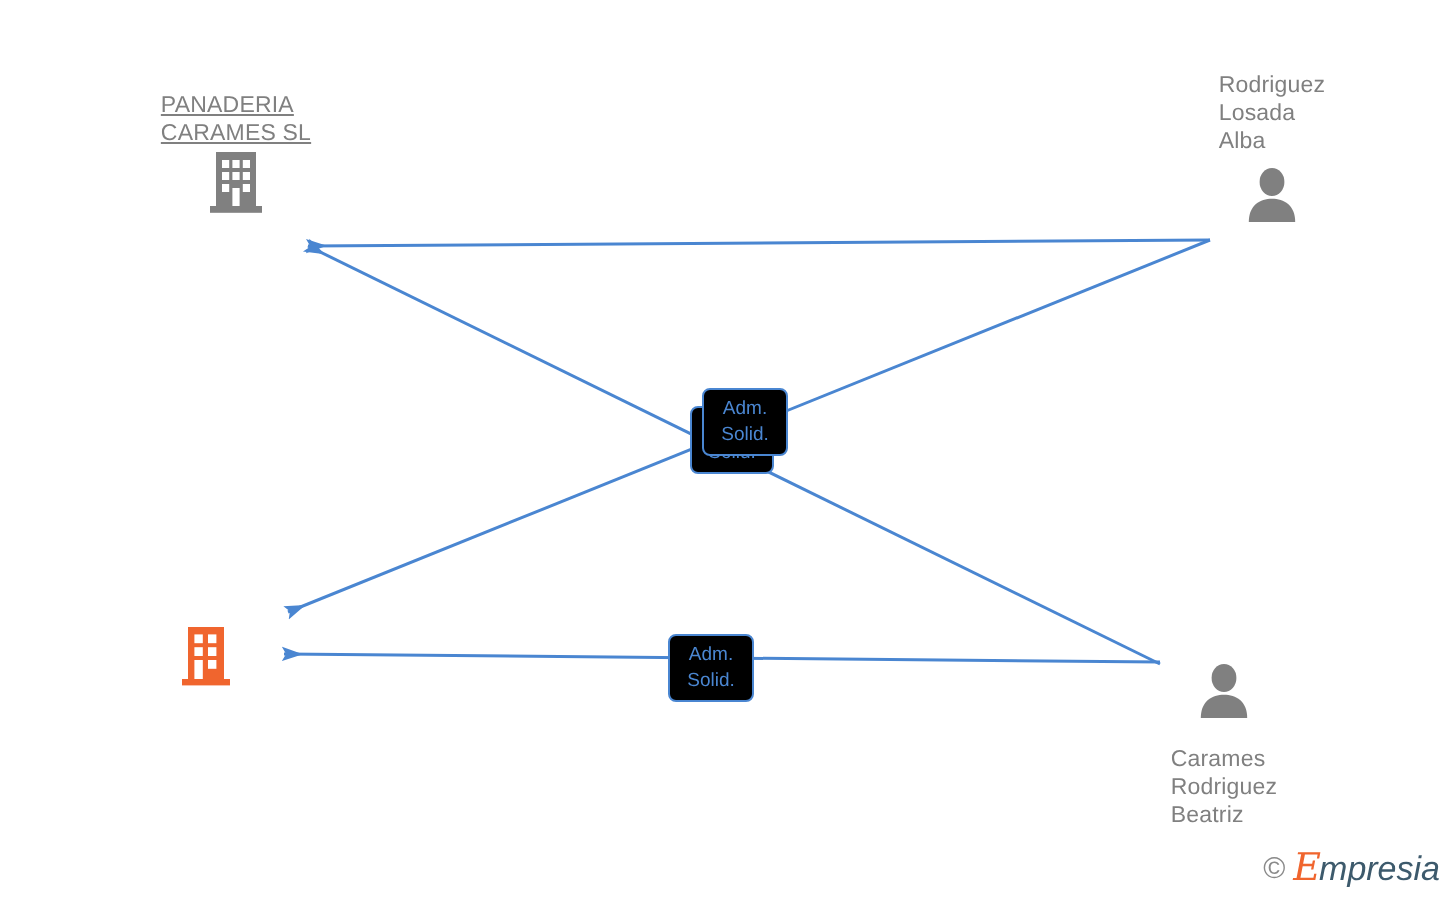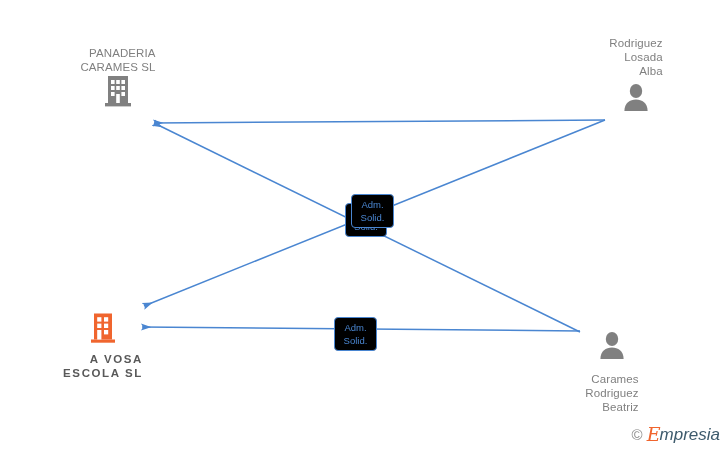--- a/index.html
+++ b/index.html
@@ -20,37 +20,37 @@
     position:absolute;
     display:flex;
     flex-direction:column;
     align-items:center;
     width:160px;
     z-index:3;
   }
   .node-label{
     font-size:11.5px;
     line-height:14px;
-    text-align:right;
+    text-align:left;
     color:#808080;
     white-space:pre-line;
     letter-spacing:0.1px;
   }
   .node-label.company-main{
     color:#595959;
     font-weight:bold;
     letter-spacing:1.6px;
     font-size:11.5px;
   }
   .node-icon{
     display:block;
   }
   
   #node-panaderia{ left:38px; top:46px; }
-  #node-panaderia .node-label{ margin-bottom:0; }
+  #node-panaderia .node-label{ margin-bottom:0;text-decoration:underline; }
   #node-rodriguez{ left:556px; top:36px; }
   #node-rodriguez .node-label{ margin-bottom:4px; }
   #node-avosa{ left:23px; top:312px; }
   #node-avosa .node-label{ margin-top:4px; }
   #node-carames{ left:532px; top:330px; }
   #node-carames .node-label{ margin-top:8px; }
 
   
   .edge-box{
     position:absolute;
@@ -168,22 +168,20 @@
       <rect x="5" y="1.5" width="18" height="26" fill="#f0652e"></rect>
       <rect x="2" y="27.5" width="24" height="3.2" fill="#f0652e"></rect>
       <rect x="8.2" y="5.2" width="4.2" height="4.4" fill="#ffffff"></rect>
       <rect x="15.0" y="5.2" width="4.2" height="4.4" fill="#ffffff"></rect>
       <rect x="8.2" y="11.6" width="4.2" height="4.4" fill="#ffffff"></rect>
       <rect x="15.0" y="11.6" width="4.2" height="4.4" fill="#ffffff"></rect>
       <rect x="15.0" y="18.0" width="4.2" height="4.4" fill="#ffffff"></rect>
       <rect x="8.2" y="18.0" width="4.2" height="9.5" fill="#ffffff"></rect>
     </svg>
   </span>
-  <div class="node-label company-main">A VOSA
-ESCOLA  SL</div>
 </div>
 
 <div class="node" id="node-carames">
   <span class="node-icon">
     <svg width="30" height="30" viewBox="0 0 30 30" xmlns="http://www.w3.org/2000/svg">
       <ellipse cx="15" cy="9" rx="6.2" ry="7" fill="#808080"></ellipse>
       <path d="M 3.4 29 C 3.4 20.6 9 17.4 15 17.4 C 21 17.4 26.6 20.6 26.6 29 Z" fill="#808080"></path>
     </svg>
   </span>
   <div class="node-label">Carames

